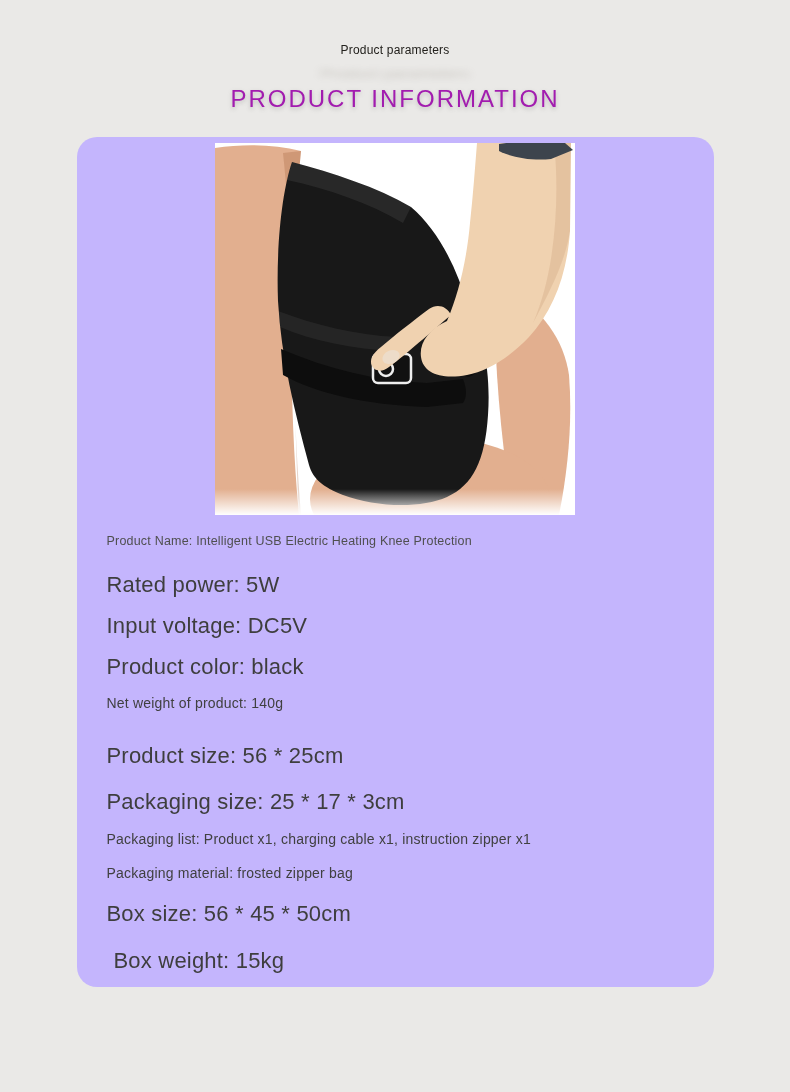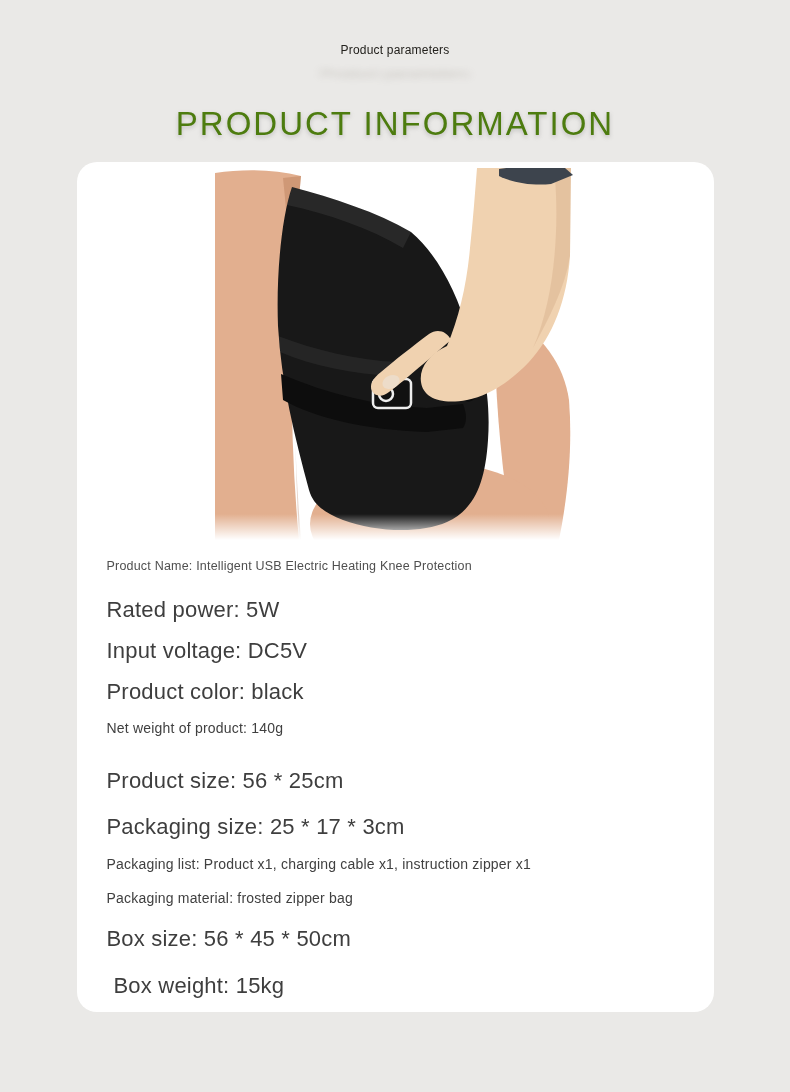--- a/index.html
+++ b/index.html
@@ -14,27 +14,27 @@
     font-size:12px;line-height:20px;font-weight:500;color:#23211d;
     letter-spacing:.2px;position:relative;z-index:2;
   }
   .page-title-shadow{
     position:absolute;left:0;right:0;top:24px;z-index:1;
     font-size:17px;line-height:20px;font-weight:500;color:#7a7264;
     filter:blur(5px);opacity:.30;transform:scaleY(.75);
     text-align:center;pointer-events:none;
   }
   .section-heading{
-    margin-top:49px;text-align:center;
-    font-size:33px;line-height:30px;font-weight:400;
-    letter-spacing:2px;color:#4d7c0f;
+    margin-top:24px;text-align:center;
+    font-size:24px;line-height:30px;font-weight:400;
+    letter-spacing:2px;color:#a21caf;
     text-shadow:0 2px 4px rgba(110,110,110,.35);
   }
   .card{
-    width:637px;margin:23px auto 0;background:#ffffff;
+    width:637px;margin:23px auto 0;background:#c4b5fd;
     border-radius:20px;padding-bottom:14px;overflow:hidden;
   }
   .photo{width:360px;height:372px;margin:6px auto 0;position:relative;}
   .photo svg{display:block;width:100%;height:100%;}
   .specs{padding-left:30px;padding-right:24px;}
   .spec{letter-spacing:.2px;}
   .spec-lg{font-size:22px;line-height:24px;color:#3e3e3e;}
   .spec-sm{font-size:14px;line-height:18px;color:#404040;}
   .spec-xs{font-size:12.5px;line-height:16px;color:#4f4f4f;}
   .specs > div:nth-child(1){margin-top:18px;}

